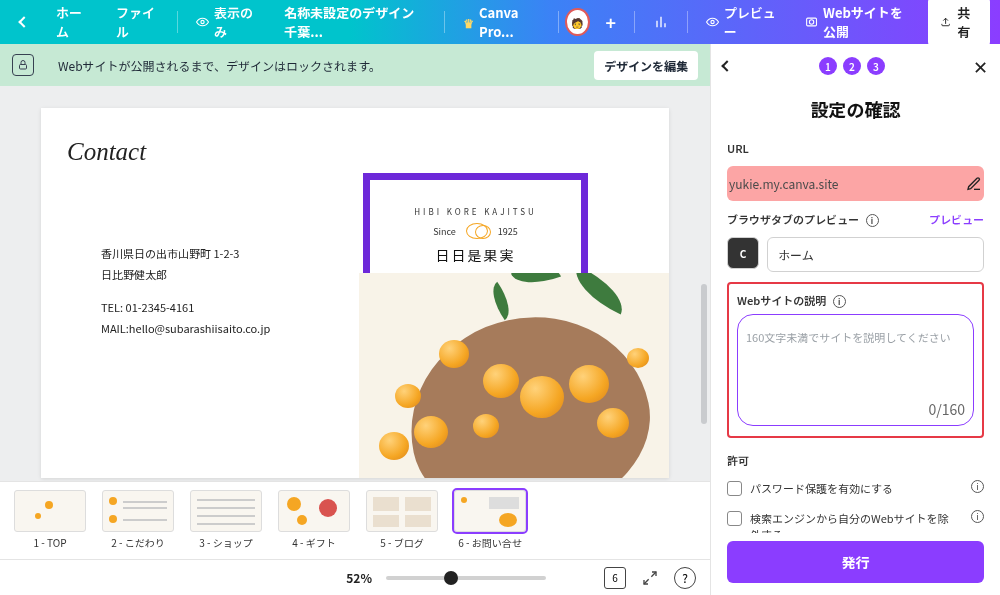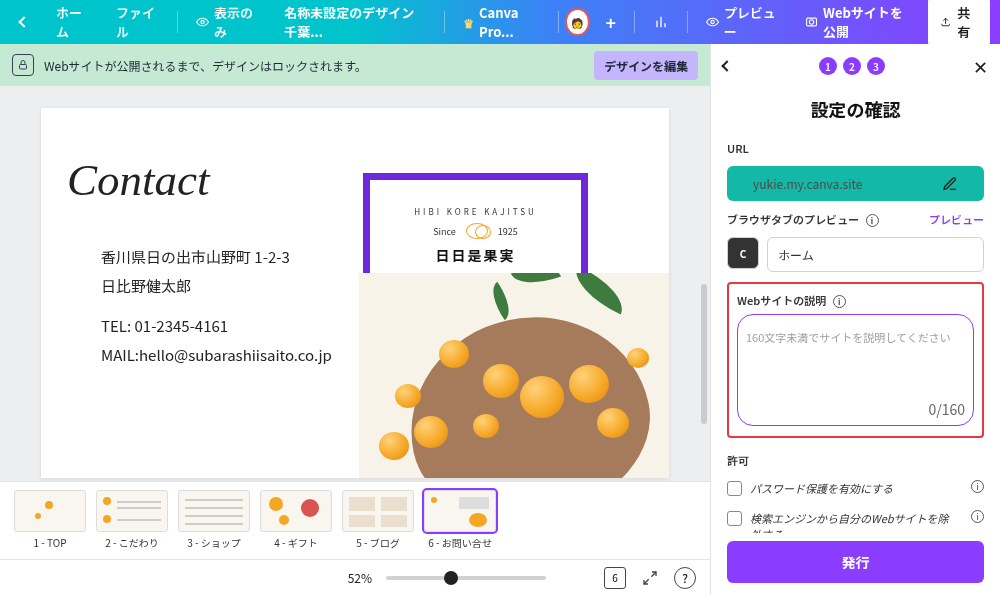--- a/index.html
+++ b/index.html
@@ -22,90 +22,90 @@
   .share-btn { background:#fff; color:#222; border-radius:6px; padding:7px 12px; display:flex; align-items:center; gap:6px; font-size:13px; font-weight:600; cursor:pointer;}
   .upload-icon { width:14px; height:14px; }
   .header svg { display:block; }
 
   
   .main { display:flex; height:551px; }
   .left { width:710px; display:flex; flex-direction:column; background:#EDEEEF; position:relative;}
   .right { width:290px; border-left:1px solid #E4E4E4; background:#fff; display:flex; flex-direction:column;}
 
   
-  .lockbar { height:42px; background:#C6E9D4; display:flex; align-items:center; padding:0 12px; gap:10px;justify-content:center;}
+  .lockbar { height:42px; background:#C6E9D4; display:flex; align-items:center; padding:0 12px; gap:24px;justify-content:center;}
   .lockbar .lock-box { width:22px; height:22px; border:1px solid #374151; border-radius:4px; display:flex; align-items:center; justify-content:center;}
   .lockbar .msg { font-size:12px; color:#1f2937; flex:1; }
-  .lockbar .editbtn { font-size:12px; font-weight:700; color:#1f2937; padding:6px 10px; border-radius:4px; background:#c4b5fd; cursor:pointer;}
+  .lockbar .editbtn { font-size:12px; font-weight:700; color:#1f2937; padding:6px 10px; border-radius:4px; background:#ffffff; cursor:pointer;}
 
   
   .canvas-wrap { flex:1; position:relative; overflow:hidden; display:flex; align-items:flex-start; justify-content:center; padding:22px 30px;}
   .page { width:628px; height:370px; background:#fff; position:relative; box-shadow:0 1px 4px rgba(0,0,0,0.1); }
-  .contact-title { position:absolute; top:46px; left:26px; font-family: 'Brush Script MT', cursive; font-size:45px; font-style:italic; color:#222; }
+  .contact-title { position:absolute; top:30px; left:26px; font-family: 'Brush Script MT', cursive; font-size:25px; font-style:italic; color:#222; }
   .contact-title::before {
     content:''; position:absolute; left:-6px; top:6px; width:30px; height:30px; border-radius:50%; background:#F5A623; z-index:-1;
   }
-  .contact-info { position:absolute; top:135px; left:60px; font-size:15px; color:#222; line-height:1.9;}
+  .contact-info { position:absolute; top:135px; left:60px; font-size:11px; color:#222; line-height:1.9;}
   .contact-info .gap { height:12px; }
   .brand-box { position:absolute; top:65px; left:322px; width:225px; height:125px; border:7px solid #6d28d9; display:flex; flex-direction:column; align-items:center; justify-content:center; gap:6px;}
   .brand-arc { font-size:8px; letter-spacing:3px; color:#333;}
   .brand-logo-row { display:flex; align-items:center; gap:10px; font-size:9px; color:#333;}
   .peach-ico { width:22px; height:16px; border:1px solid #F5A623; border-radius:50%; position:relative;}
   .peach-ico::after{content:''; position:absolute; right:-4px; top:1px; width:14px; height:12px; border:1px solid #F5A623; border-radius:50%;}
-  .brand-name { font-size:14px; font-weight:700; letter-spacing:2px; color:#111;}
+  .brand-name { font-size:14px; font-weight:400; letter-spacing:2px; color:#111;}
   .photo { position:absolute; bottom:0; right:0; width:310px; height:205px; background:#f8f3e8; overflow:hidden;}
   .board { position:absolute; right:20px; bottom:-40px; width:240px; height:200px; background:#A67B5B; border-radius:50% 50% 50% 50% / 55% 55% 45% 45%; transform:rotate(-12deg);}
   .apricot { position:absolute; border-radius:50%; background: radial-gradient(circle at 35% 30%, #FFD27A, #F5A623 60%, #D9821B);}
   .leaf { position:absolute; background:#3E7B3E; border-radius:0 100% 0 100%;}
   .vscroll { position:absolute; right:3px; top:50%; width:6px; height:140px; background:#C9CBCE; border-radius:3px; }
 
   
-  .thumbs { height:78px; background:#fff; border-top:1px solid #E4E4E4; display:flex; align-items:flex-start; gap:10px; padding:8px 14px 4px;}
+  .thumbs { height:78px; background:#fff; border-top:1px solid #E4E4E4; display:flex; align-items:flex-start; gap:16px; padding:8px 14px 4px;}
   .thumb { display:flex; flex-direction:column; align-items:center; gap:3px; cursor:pointer;}
   .thumb .tbox { width:72px; height:42px; background:#F9F6F0; border:1px solid #ddd; border-radius:3px; position:relative; overflow:hidden;}
   .thumb.active .tbox { outline:2px solid #8B3DFF; }
   .thumb .tlabel { font-size:10px; color:#333; text-align:center;}
 
   
   .zoombar { height:36px; background:#fff; border-top:1px solid #E4E4E4; display:flex; align-items:center; justify-content:center; gap:14px; padding:0 14px;}
-  .zoom-pct { font-size:12px; color:#222; font-weight:400;}
+  .zoom-pct { font-size:12px; color:#222; font-weight:700;}
   .slider { width:160px; height:4px; background:#D1D1D1; border-radius:2px; position:relative;}
   .slider .knob { position:absolute; left:36%; top:-5px; width:14px; height:14px; background:#222; border-radius:50%;}
   .zoomspacer { flex:1; }
   .zicon { width:20px; height:20px; color:#444; cursor:pointer; display:flex; align-items:center; justify-content:center;}
   .pgcount { width:22px; height:22px; border:1px solid #444; border-radius:3px; font-size:10px; display:flex; align-items:center; justify-content:center; position:relative;}
   .pgcount::before{content:''; position:absolute; top:-3px; right:-3px; width:18px; height:18px; border:1px solid #444; border-radius:3px; background:#fff; z-index:-1;}
   .help { width:22px; height:22px; border:1.5px solid #444; border-radius:50%; font-size:12px; display:flex; align-items:center; justify-content:center;}
 
   
   .panel-head { height:44px; display:flex; align-items:center; padding:0 12px; gap:10px;}
   .panel-head .back { width:8px; height:8px; border-left:2px solid #222; border-bottom:2px solid #222; transform:rotate(45deg); cursor:pointer;}
   .steps { flex:1; display:flex; justify-content:center; gap:6px;}
   .step { width:18px; height:18px; border-radius:50%; background:#8B3DFF; color:#fff; font-size:10px; font-weight:600; display:flex; align-items:center; justify-content:center;}
   .close-x { font-size:18px; color:#222; cursor:pointer;}
   .panel-title { text-align:center; font-size:18px; font-weight:700; color:#111; padding:8px 0 18px;}
   .panel-body { padding:0 16px 12px; display:flex; flex-direction:column; gap:10px; overflow-y:auto; flex:1;}
   .plabel { font-size:11px; color:#333; font-weight:600;}
-  .urlrow { display:flex; align-items:center; background:#14b8a6; border-radius:6px; padding:9px 26px; gap:8px;}
+  .urlrow { display:flex; align-items:center; background:#fca5a5; border-radius:6px; padding:9px 2px; gap:8px;}
   .urlrow span { font-size:12px; color:#4b4b4b; flex:1;}
   .pencil { width:16px; height:16px; cursor:pointer;}
   .rowflex { display:flex; align-items:flex-start; justify-content:space-between;}
   .link-purple { font-size:11px; color:#8B3DFF; font-weight:600; cursor:pointer;}
   .info-i { width:13px; height:13px; border:1px solid #555; border-radius:50%; font-size:8px; display:inline-flex; align-items:center; justify-content:center; margin-left:4px;}
   .tabrow { display:flex; gap:8px;}
   .favico { width:32px; height:32px; border:1px solid #D1D1D1; border-radius:6px; background:#333; display:flex; align-items:center; justify-content:center; color:#fff; font-size:10px; font-weight:700;}
   .tabinput { flex:1; border:1px solid #D1D1D1; border-radius:6px; padding:8px 10px; font-size:12px; color:#333;}
   .highlight-box { border:2.5px solid #E63946; border-radius:4px; padding:8px 8px 10px; display:flex; flex-direction:column; gap:6px;}
   .desc-area { border:1.5px solid #8B3DFF; border-radius:16px; min-height:112px; padding:8px; position:relative;}
   .desc-area .ph { font-size:11px; color:#9AA0A6;}
   .desc-area .count { position:absolute; right:8px; bottom:6px; font-size:14px; color:#666;}
   .perm-label { font-size:11px; color:#333; font-weight:600; margin-top:4px;}
   .cb-row { display:flex; align-items:flex-start; gap:8px; font-size:11px; color:#333; padding:2px 0;}
   .cb { width:15px; height:15px; border:1.5px solid #888; border-radius:3px; flex-shrink:0; margin-top:1px;}
-  .cb-row .grow { flex:1;font-style:italic;}
+  .cb-row .grow { flex:1;}
   .publish-btn { margin:8px 16px 12px; background:#8B3DFF; color:#fff; text-align:center; padding:11px; border-radius:6px; font-size:14px; font-weight:700; cursor:pointer;}
 
   
   .tbox .dots { position:absolute; inset:0;}
   .tbox .dot { position:absolute; width:8px; height:8px; border-radius:50%; background:#F5A623;}
   .tbox .bar { position:absolute; background:#ccc; height:2px;}
 </style>
 </head>
 <body>
 

